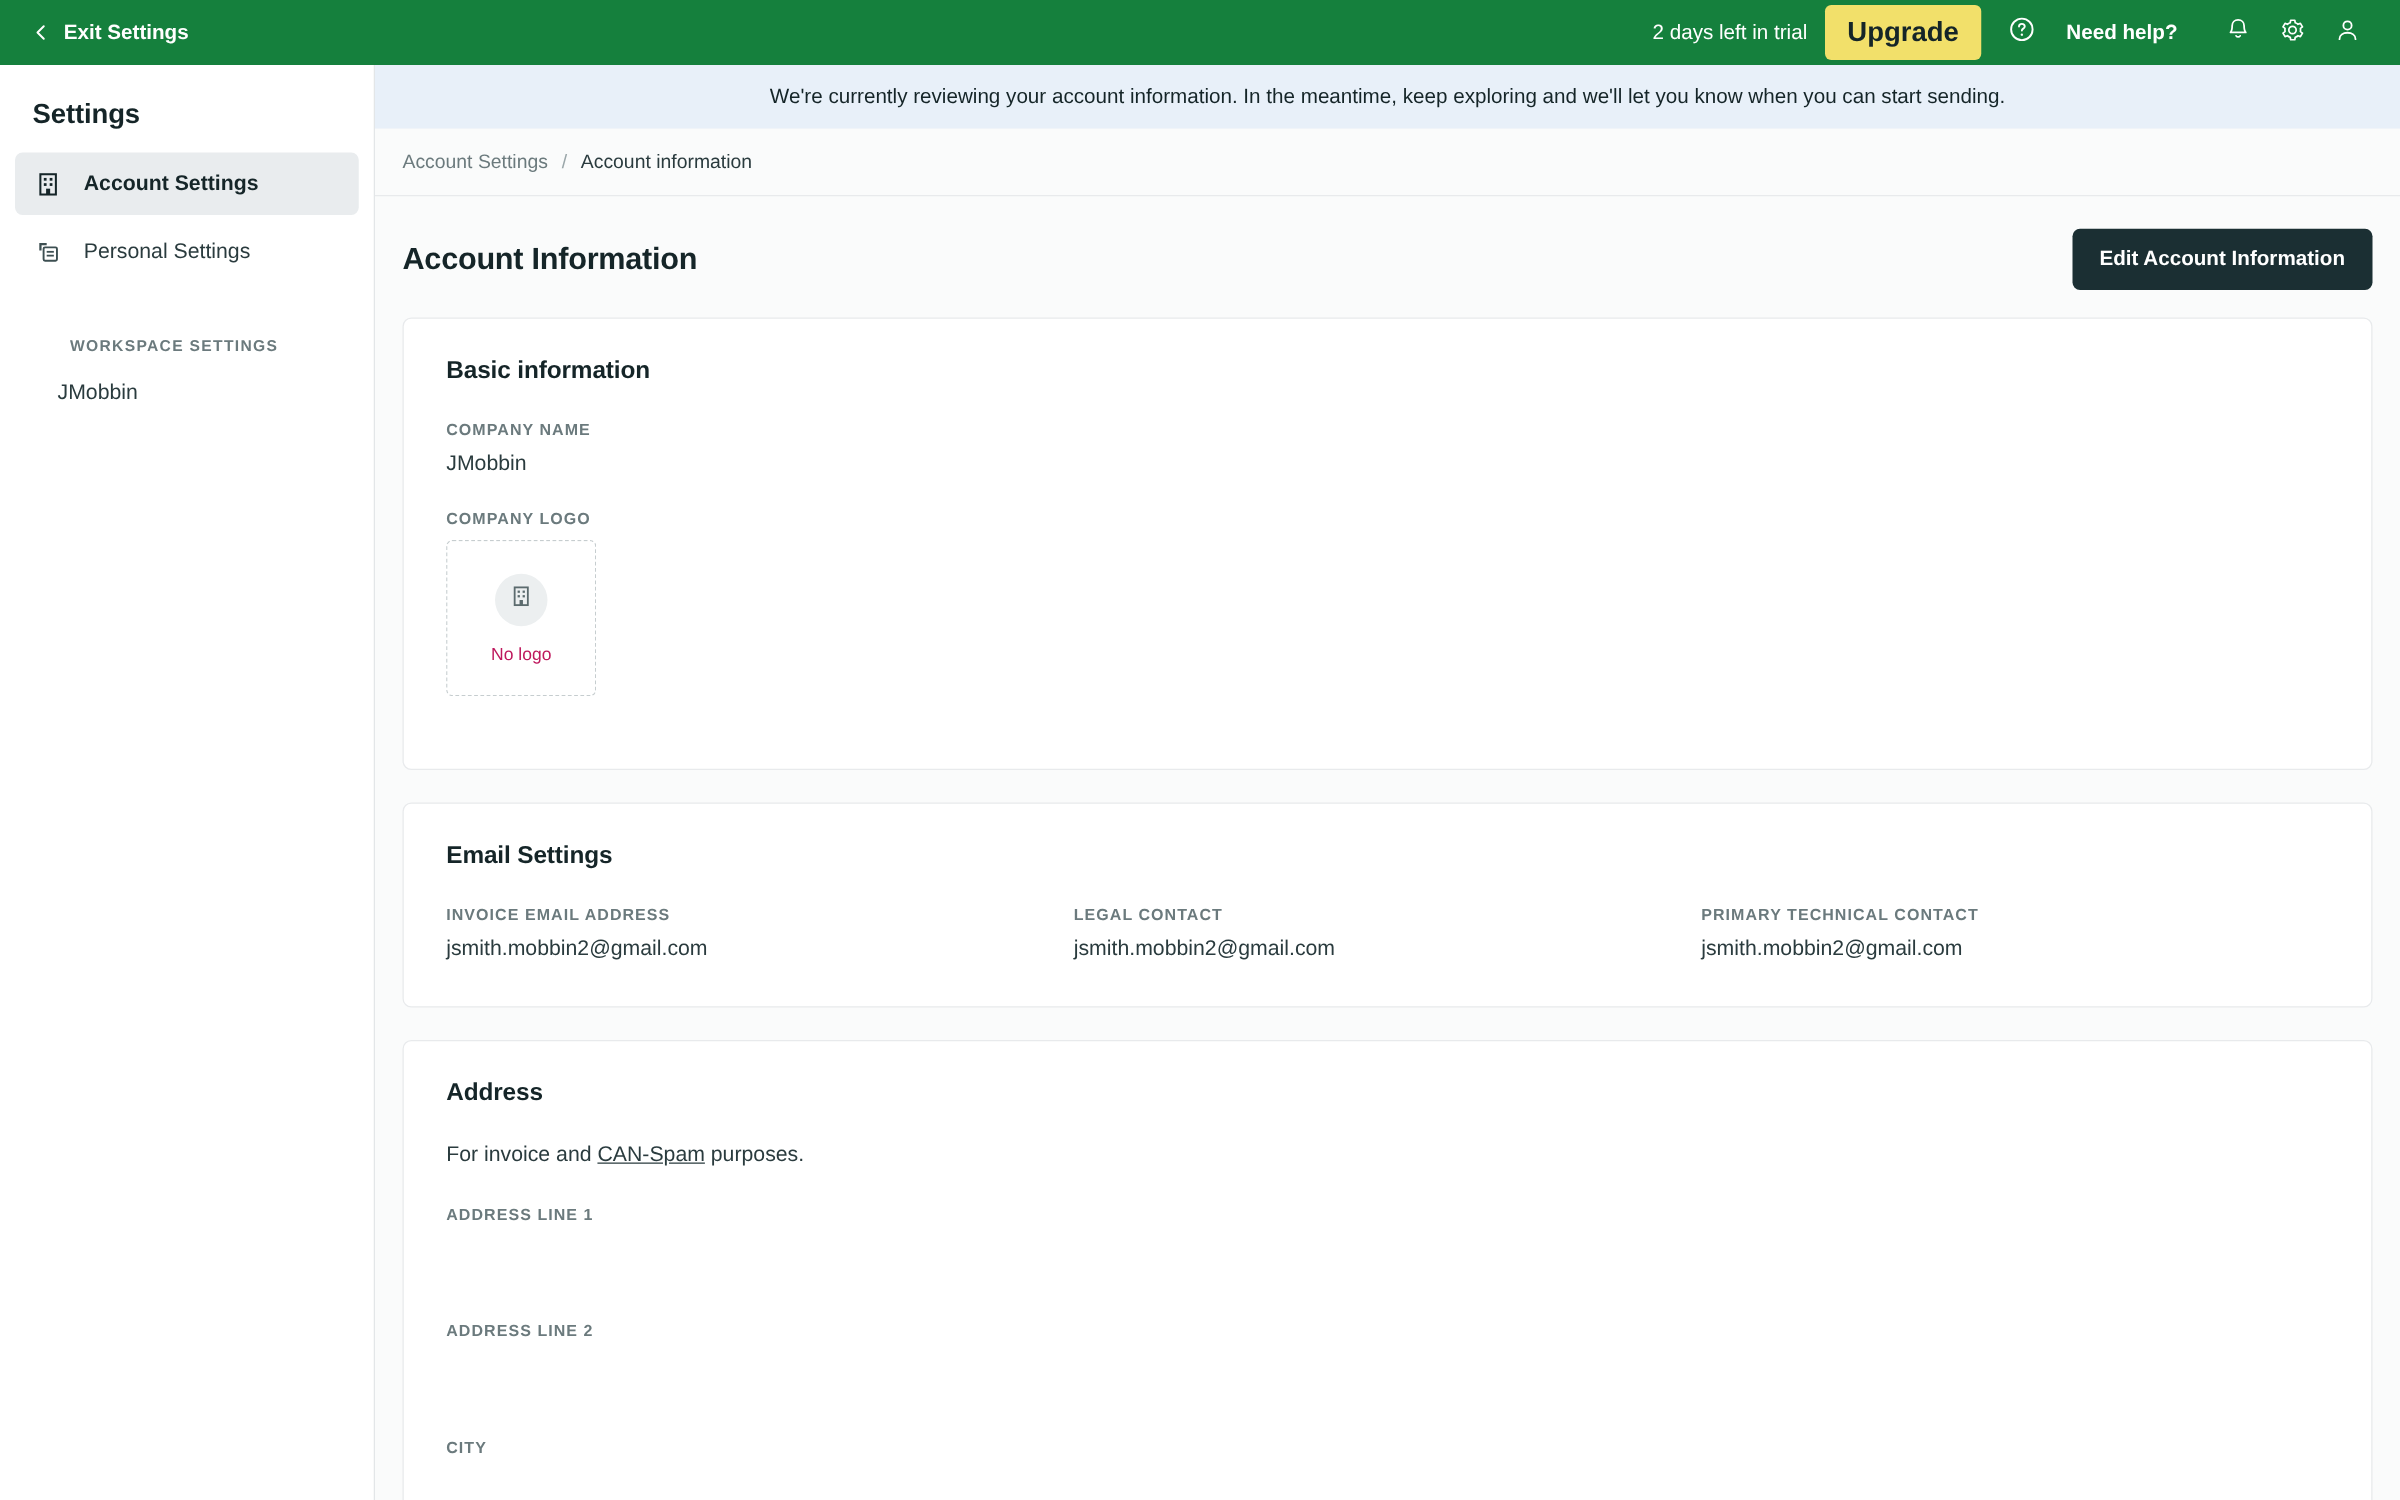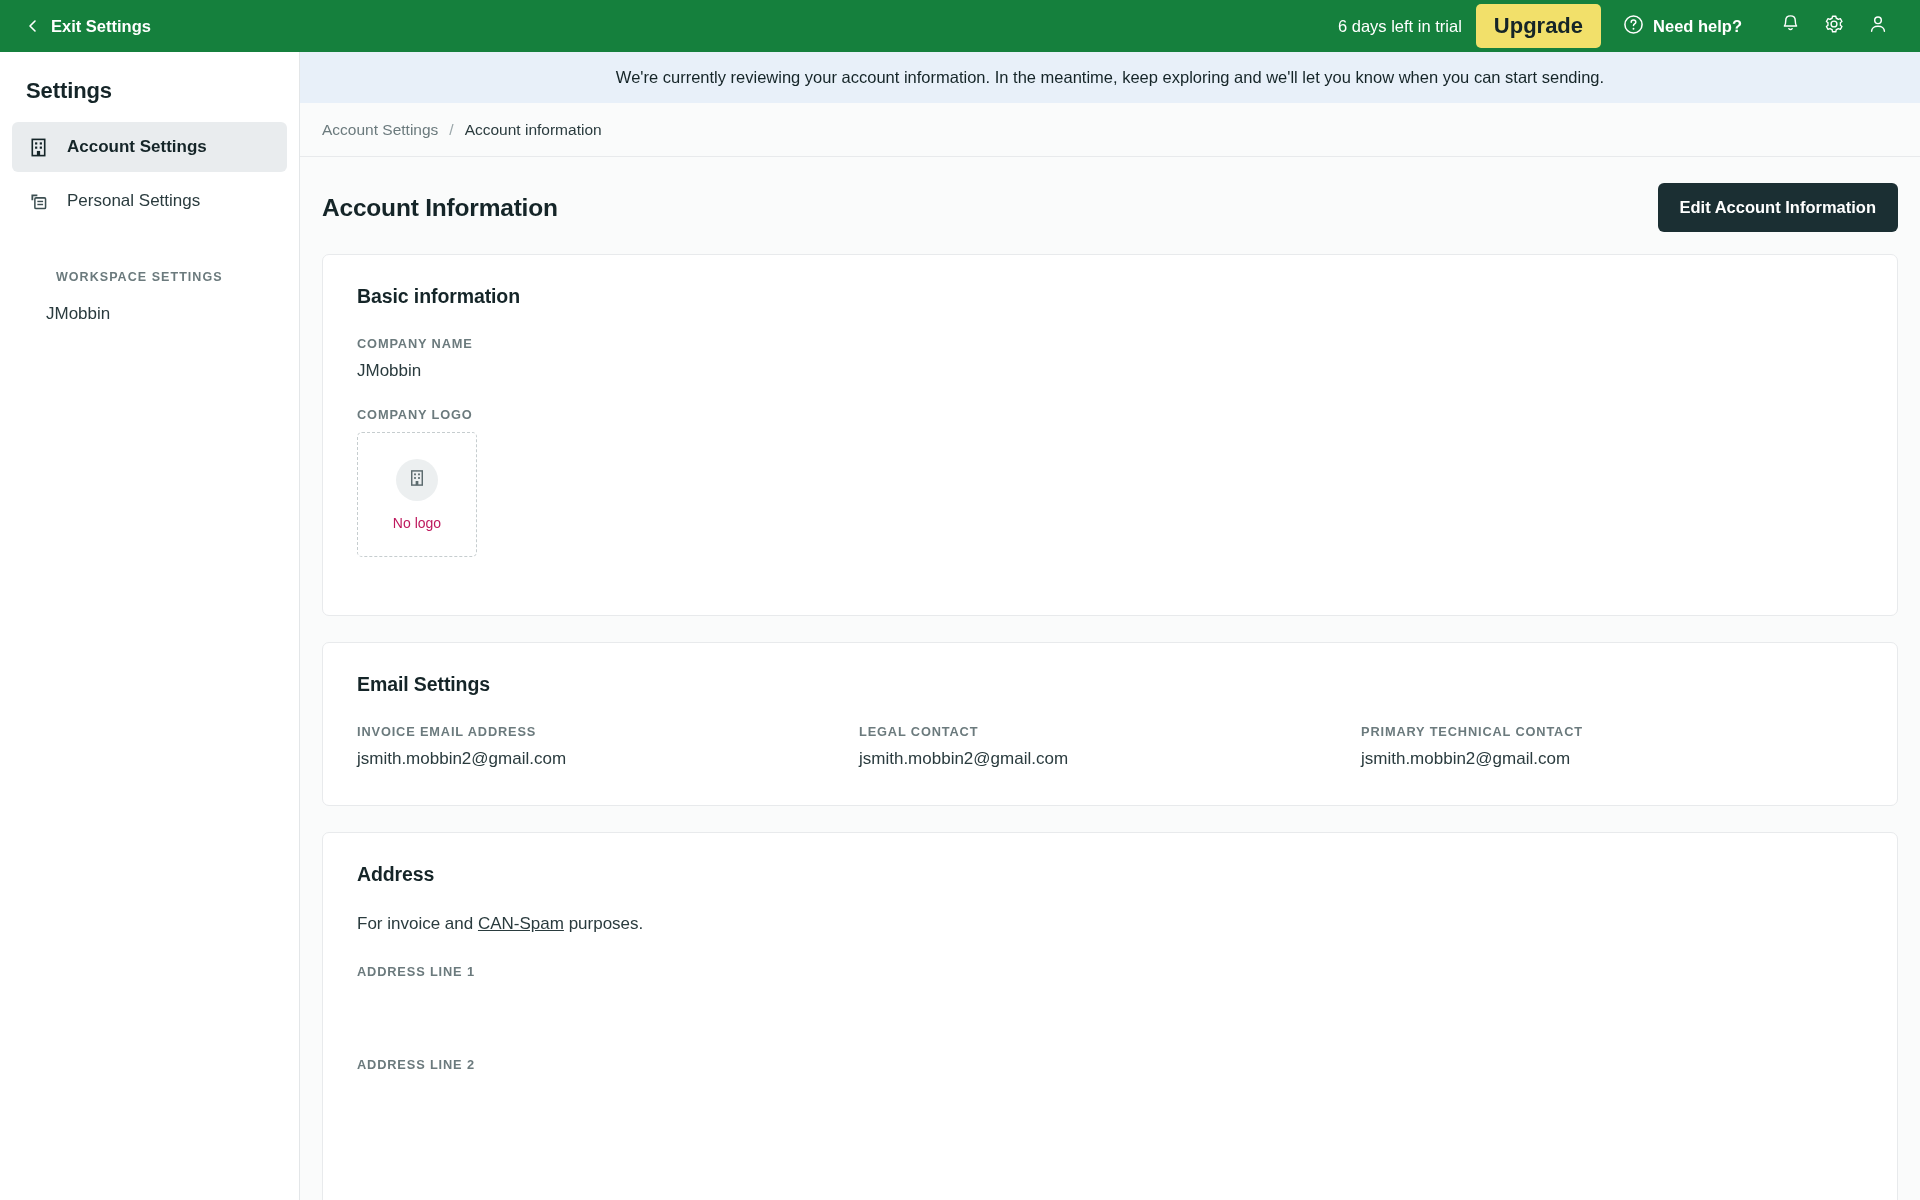--- a/index.html
+++ b/index.html
@@ -52,21 +52,21 @@
     border: none;
     border-radius: 5px;
     padding: 9px 18px;
     cursor: pointer;
     font-family: "Liberation Sans", sans-serif;
     margin-right: 22px;
   }
   .need-help {
     display: flex;
     align-items: center;
-    gap: 9px;
+    gap: 25px;
     color: #ffffff;
     font-size: 16.5px;
     font-weight: bold;
     cursor: pointer;
     margin-right: 26px;
     white-space: nowrap;
   }
   .icon-btn {
     display: flex;
     align-items: center;
@@ -265,21 +265,21 @@
   <div class="exit-settings">
     <span class="chev">
       <svg width="13" height="14" viewBox="0 0 13 14" fill="none">
         <path d="M9 2L4 7l5 5" stroke="#ffffff" stroke-width="1.6" stroke-linecap="round" stroke-linejoin="round"></path>
       </svg>
     </span>
     <span>Exit Settings</span>
   </div>
 
   <div class="topbar-right">
-    <span class="trial-text">6 days left in trial</span>
+    <span class="trial-text">2 days left in trial</span>
     <button class="upgrade-btn">Upgrade</button>
 
     <div class="need-help">
       <span>
         <svg width="21" height="21" viewBox="0 0 22 22" fill="none">
           <circle cx="11" cy="11" r="9" stroke="#ffffff" stroke-width="1.6"></circle>
           <path d="M8.6 8.6c0-1.3 1.1-2.2 2.4-2.2s2.4.9 2.4 2.2c0 1.9-2.4 1.7-2.4 3.4" stroke="#ffffff" stroke-width="1.6" stroke-linecap="round"></path>
           <circle cx="11" cy="15.4" r="1" fill="#ffffff"></circle>
         </svg>
       </span>
@@ -420,19 +420,20 @@
 
         <div class="addr-field">
           <div class="field-label">ADDRESS LINE 1</div>
           <div class="field-value"></div>
         </div>
         <div class="addr-field">
           <div class="field-label">ADDRESS LINE 2</div>
           <div class="field-value"></div>
         </div>
         <div class="addr-field">
+          <div class="field-label">CITY</div>
           <div class="field-value"></div>
         </div>
       </div>
 
     </div>
   </div>
 </div>
 
 </body></html>

